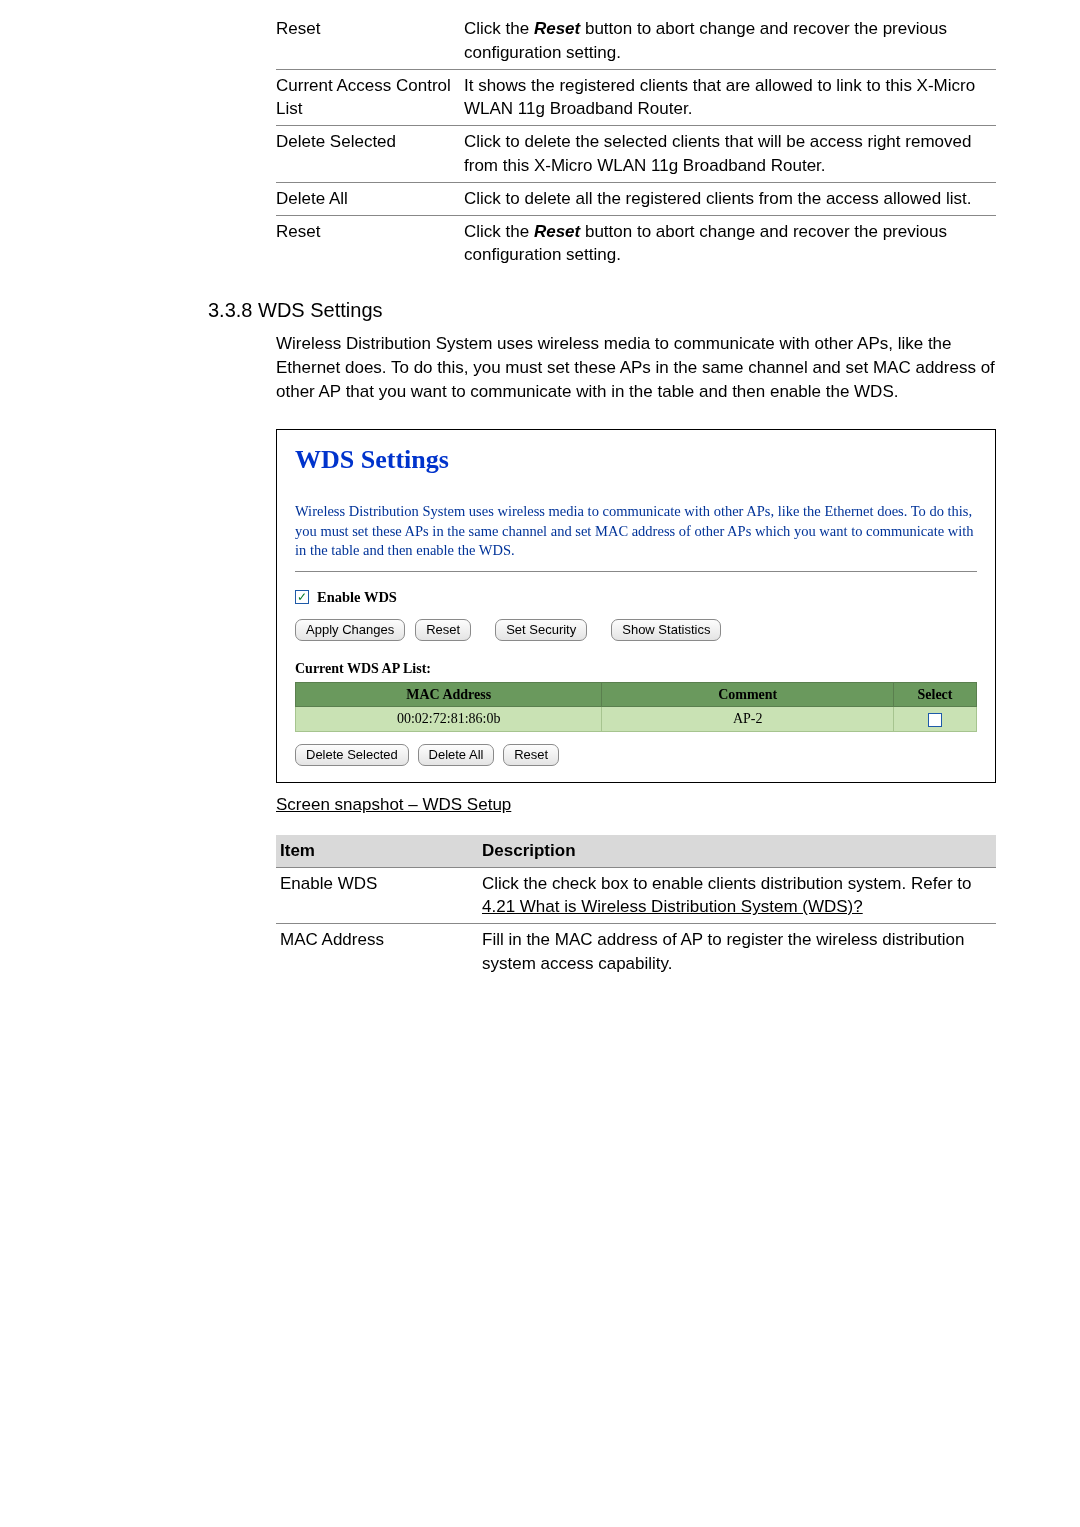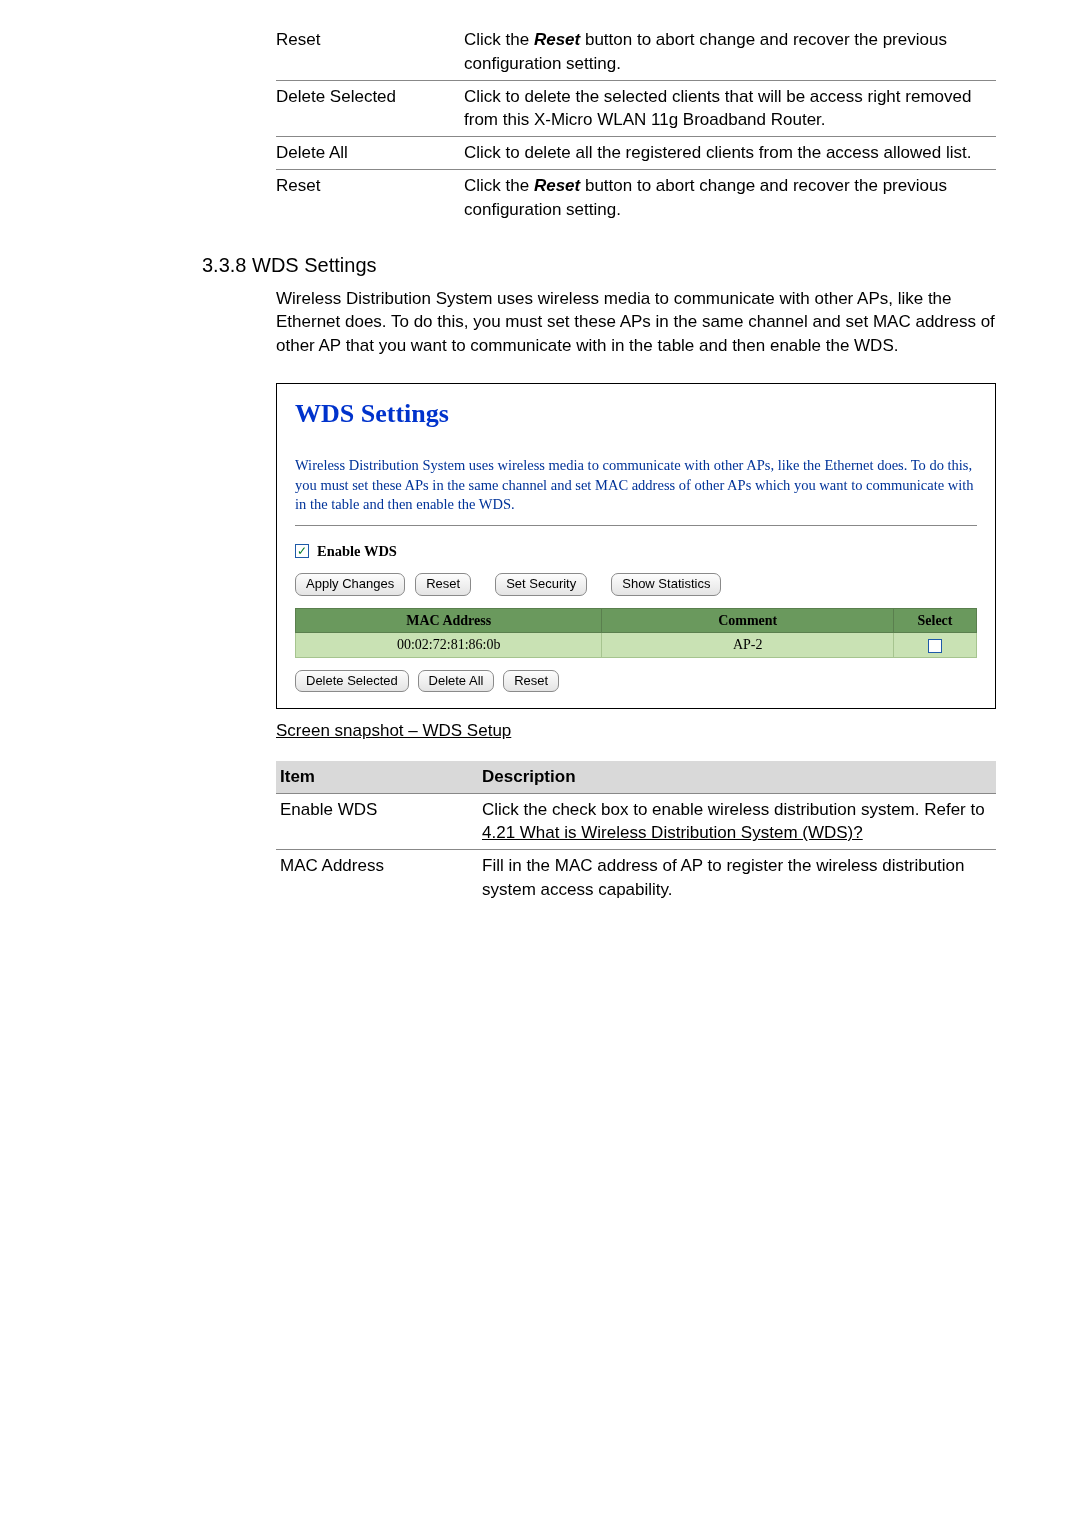--- a/index.html
+++ b/index.html
@@ -6,40 +6,40 @@
     margin: 0;
     font-family: Arial, "Helvetica Neue", sans-serif;
     background: #fff;
     color: #000;
     font-size: 17px;
     line-height: 1.4;
   }
   .page {
     width: 888px;
     margin: 0 auto;
-    padding: 24px 120px 30px 100px;
+    padding: 13px 120px 30px 100px;
     box-sizing: border-box;
   }
   .defs-table {
     width: 720px;
     margin-left: 80px;
     border-collapse: collapse;
     margin-bottom: 25px;
   }
   .defs-table td {
     border-bottom: 1px solid #888;
     padding: 4px 8px 4px 0;
     vertical-align: top;
   }
   .defs-table td:first-child { width: 180px; }
   .defs-table tr:last-child td { border-bottom: none; }
 
   .section-head {
     font-size: 20px;
-    margin: 10px 0 8px 6px;
+    margin: 10px 0 8px 12px;
   }
   .section-body {
     margin-left: 80px;
     width: 720px;
     margin-bottom: 25px;
   }
 
   .wds-box {
     width: 720px;
     margin-left: 80px;
@@ -187,20 +187,24 @@
 
   <table class="defs-table">
     <tbody>
         <tr>
       <td>Reset</td>
       <td>
         <span>Click the </span><strong><em>Reset</em></strong><span> button to abort change and recover the previous configuration setting.</span>
       </td>
     </tr>
     <tr>
+      <td>Current Access Control List</td>
+      <td>It shows the registered clients that are allowed to link to this X-Micro WLAN 11g Broadband Router.</td>
+    </tr>
+    <tr>
       <td>Delete Selected</td>
       <td>Click to delete the selected clients that will be access right removed from this X-Micro WLAN 11g Broadband Router.</td>
     </tr>
     <tr>
       <td>Delete All</td>
       <td>Click to delete all the registered clients from the access allowed list.</td>
     </tr>
     <tr>
       <td>Reset</td>
       <td>
@@ -225,20 +229,21 @@
 
     <div class="wds-row" style="gap:6px;">
       <span class="btn">Apply Changes</span>
       <span class="btn">Reset</span>
       <span style="width:8px;"></span>
       <span class="btn">Set Security</span>
       <span style="width:8px;"></span>
       <span class="btn">Show Statistics</span>
     </div>
 
+    <div class="aplist-title">Current WDS AP List:</div>
 
     <table class="aplist">
       <tbody>
           <tr>
         <th>MAC Address</th>
         <th>Comment</th>
         <th>Select</th>
       </tr>
       <tr>
         <td>00:02:72:81:86:0b</td>
@@ -259,21 +264,21 @@
 
   <table class="desc-table">
     <tbody>
         <tr>
       <th>Item</th>
       <th>Description</th>
     </tr>
     <tr>
       <td>Enable WDS</td>
       <td>
-        <span>Click the check box to enable wireless distribution system. Refer to </span><span class="ul">4.21 What is Wireless Distribution System (WDS)?</span>
+        <span>Click the check box to enable clients distribution system. Refer to </span><span class="ul">4.21 What is Wireless Distribution System (WDS)?</span>
       </td>
     </tr>
     <tr>
       <td>MAC Address</td>
       <td>Fill in the MAC address of AP to register the wireless distribution system access capability.</td>
     </tr>
   </tbody>
     </table>
 
 </div>

